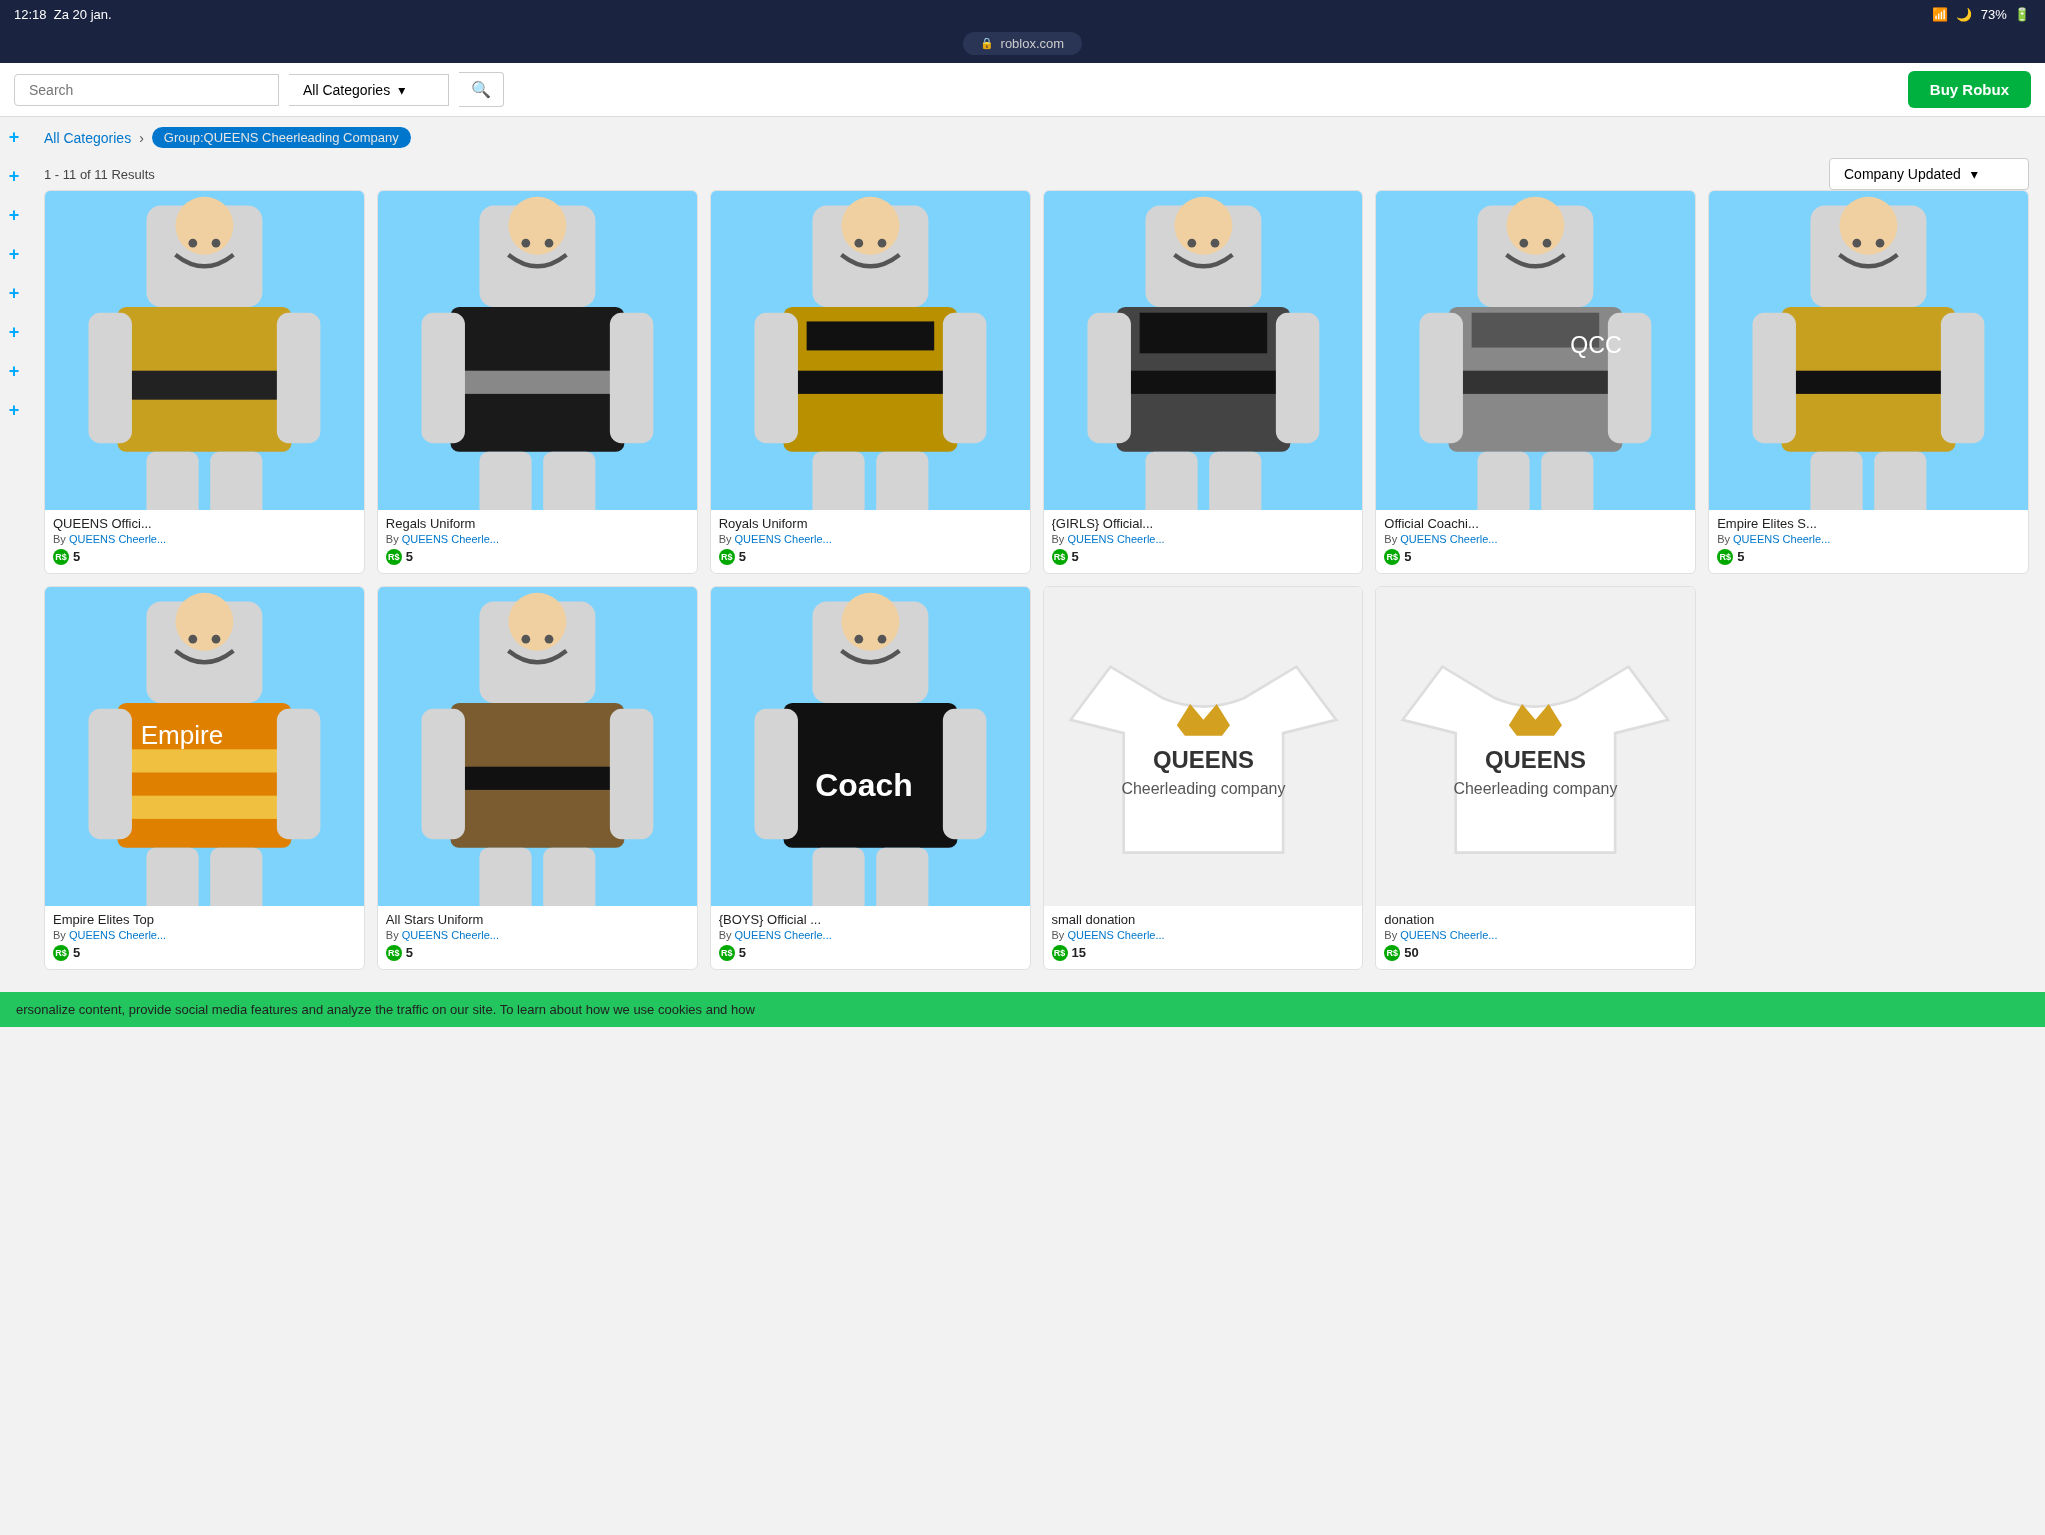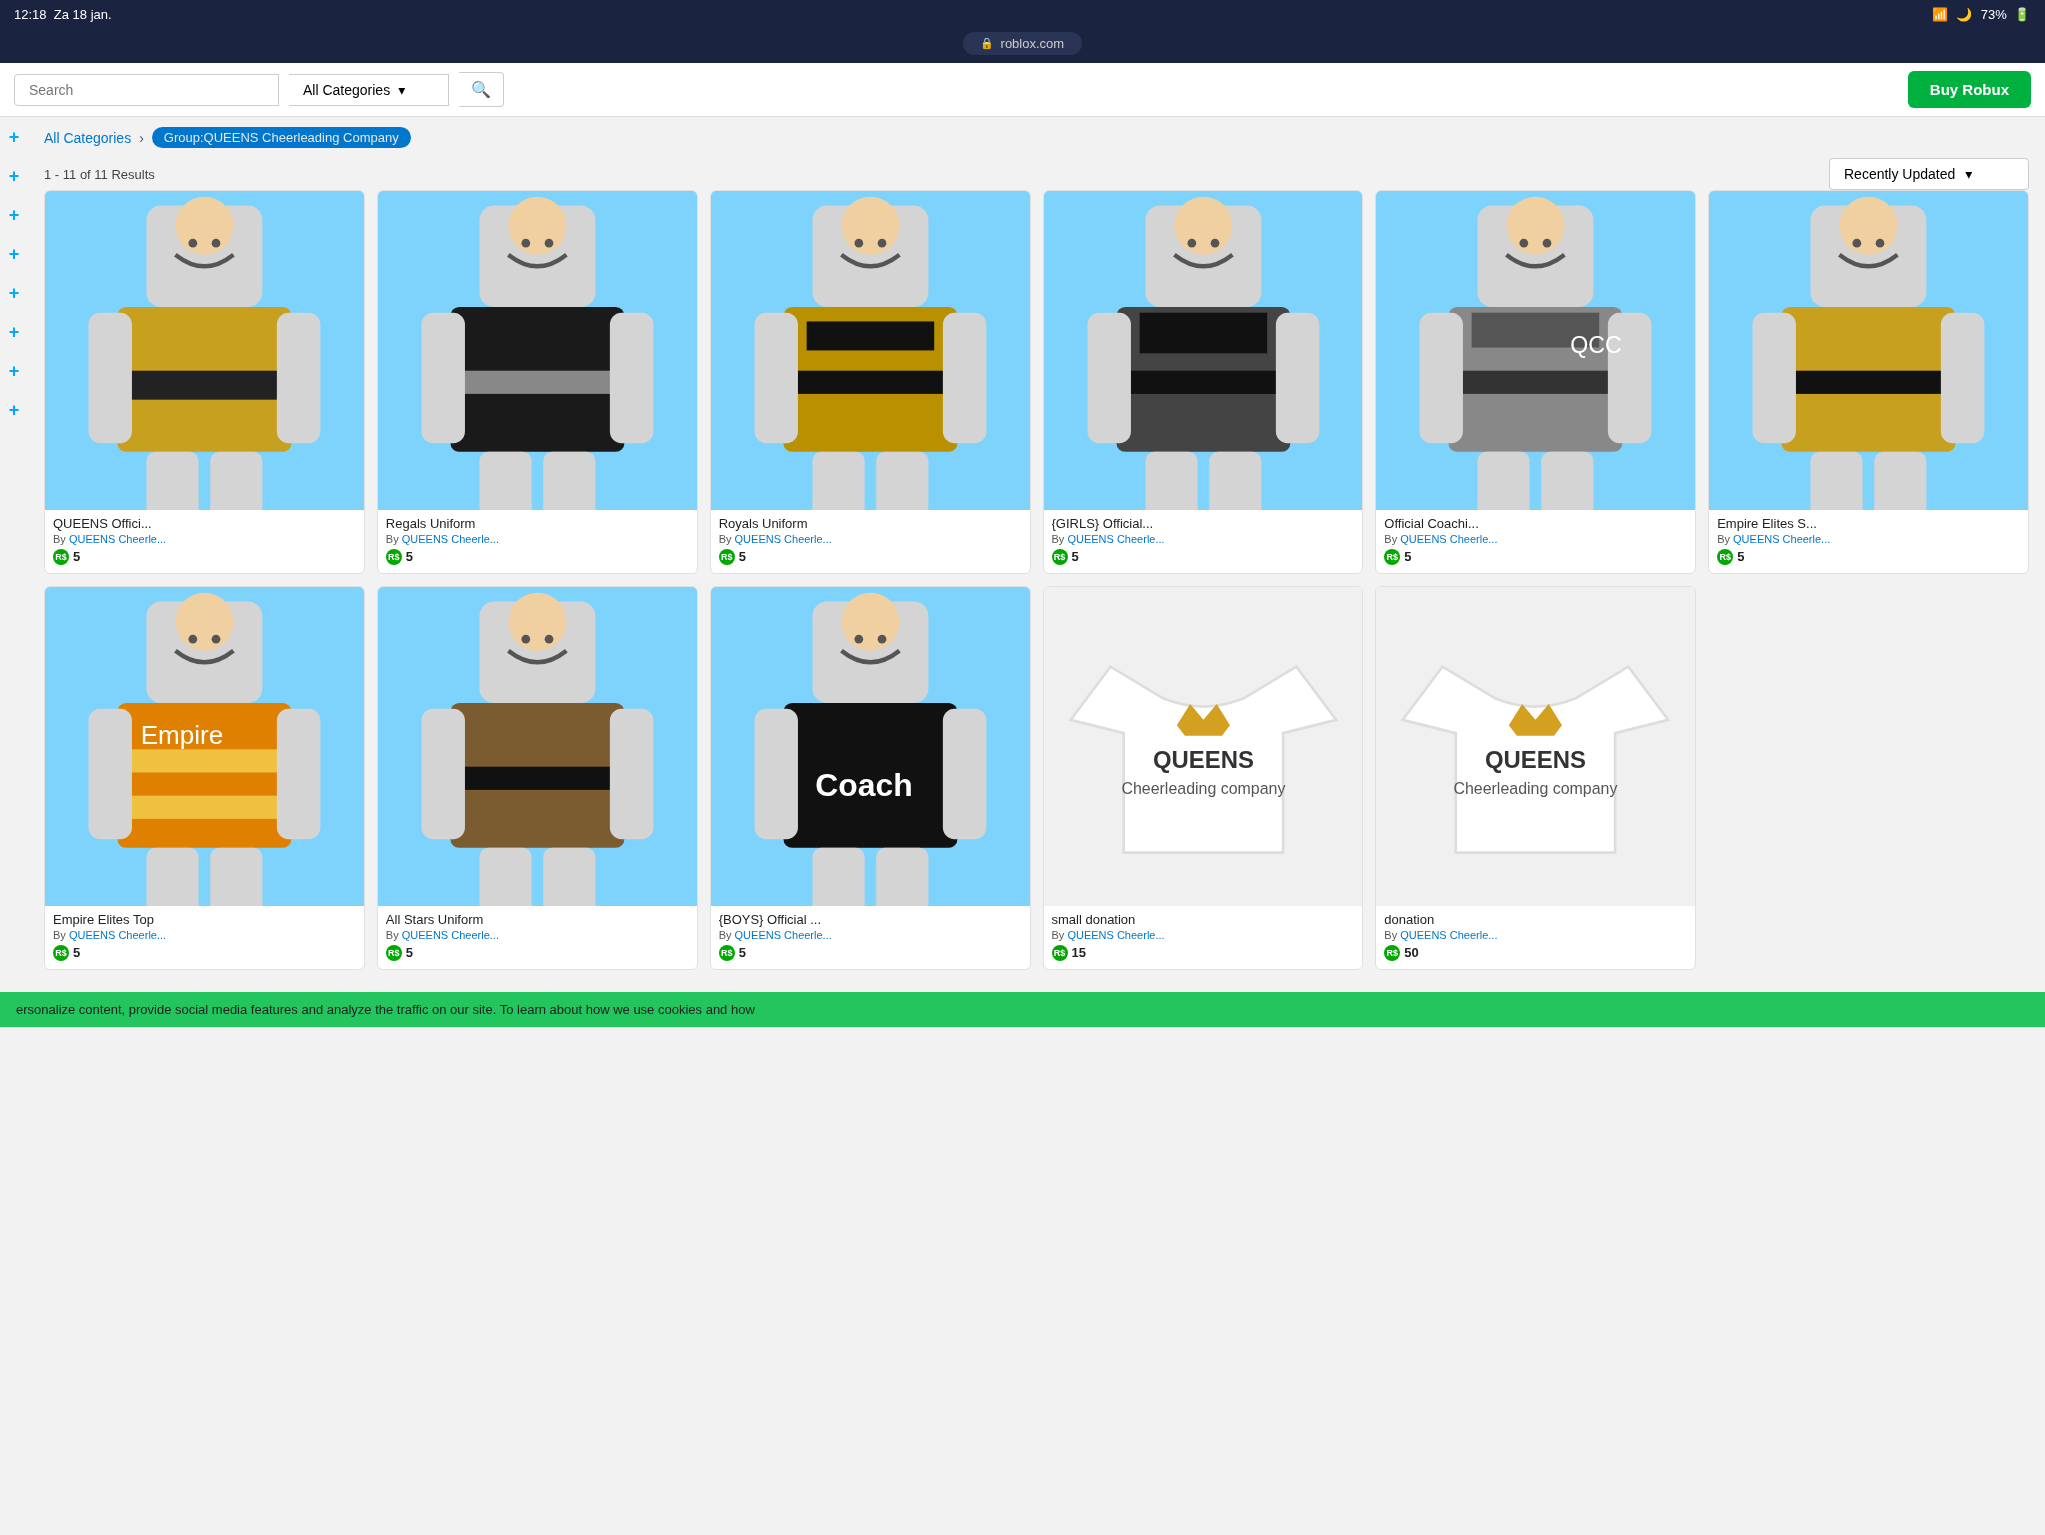--- a/index.html
+++ b/index.html
@@ -235,21 +235,21 @@
     }
 
     
     .char-svg { width: 100%; height: 100%; }
   </style>
 </head>
 <body>
 
 <div class="status-bar">
   <div class="status-bar-left">
-    <span>12:18</span>&nbsp;&nbsp;<span>Za 18 jan.</span>
+    <span>12:18</span>&nbsp;&nbsp;<span>Za 20 jan.</span>
   </div>
   <div class="status-bar-right">
     <span>📶</span>
     <span>🌙</span>
     <span>73%</span>
     <span>🔋</span>
   </div>
 </div>
 
 <div class="browser-bar">
@@ -286,21 +286,21 @@
 
     <div class="breadcrumb">
       <a class="breadcrumb-link">All Categories</a>
       <span class="breadcrumb-separator">›</span>
       <span class="breadcrumb-badge">Group:QUEENS Cheerleading Company</span>
     </div>
 
     <div class="filter-row">
       <span class="results-count">1 - 11 of 11 Results</span>
       <div class="sort-dropdown">
-        <span>Recently Updated</span>
+        <span>Company Updated</span>
         <span>▾</span>
       </div>
     </div>
 
     <div class="items-grid">
 
       <div class="item-card">
         <div class="item-image">
           <svg viewBox="0 0 100 110" class="char-svg">
             <rect x="30" y="5" width="40" height="35" rx="5" fill="#d4d4d4"></rect>

